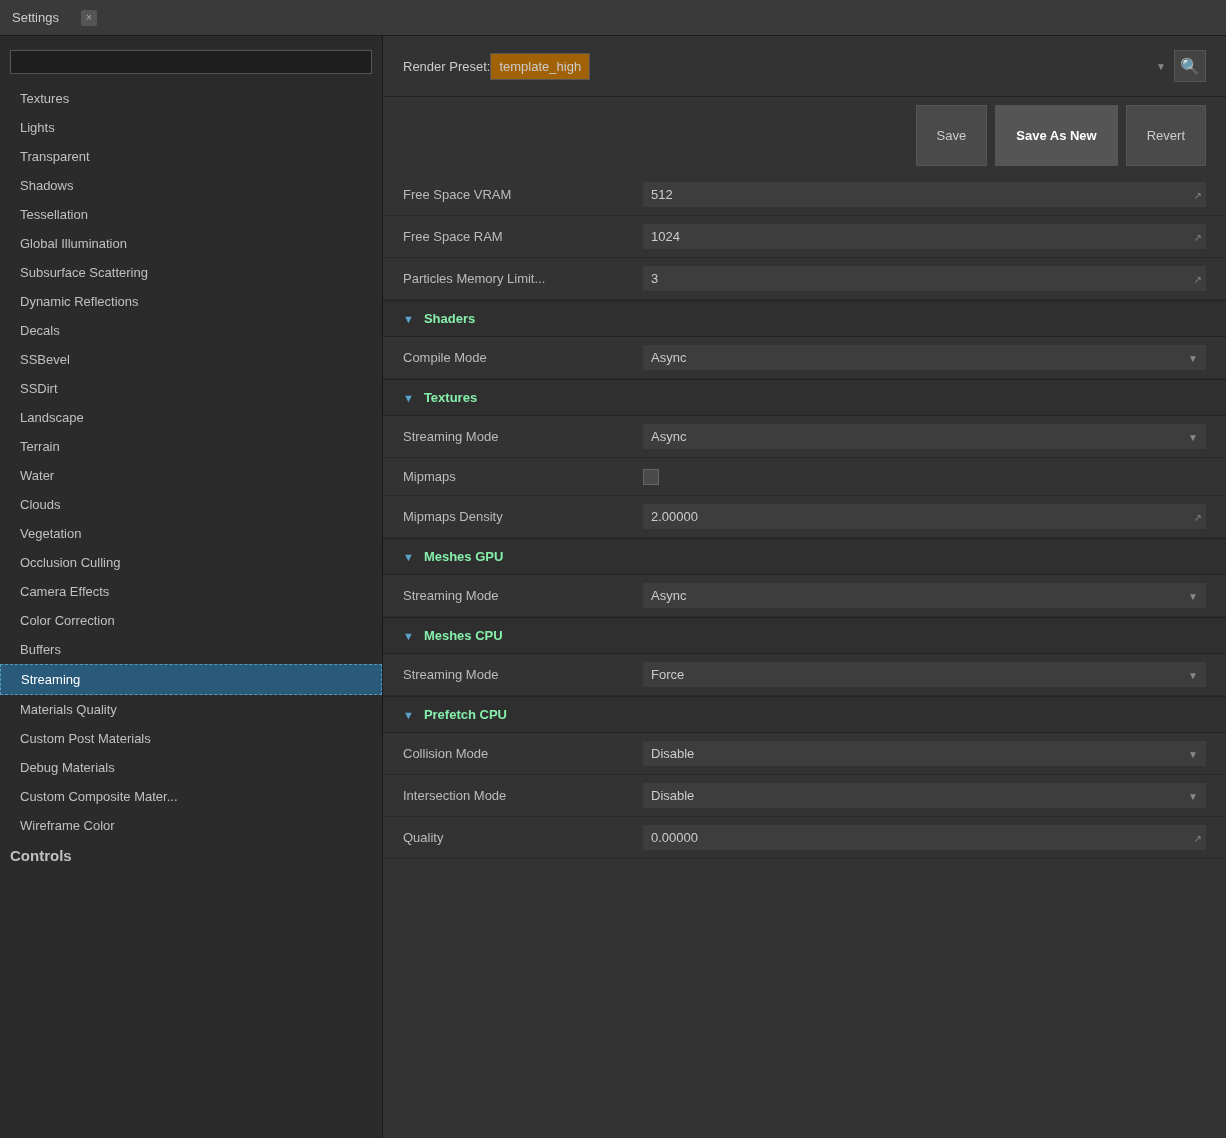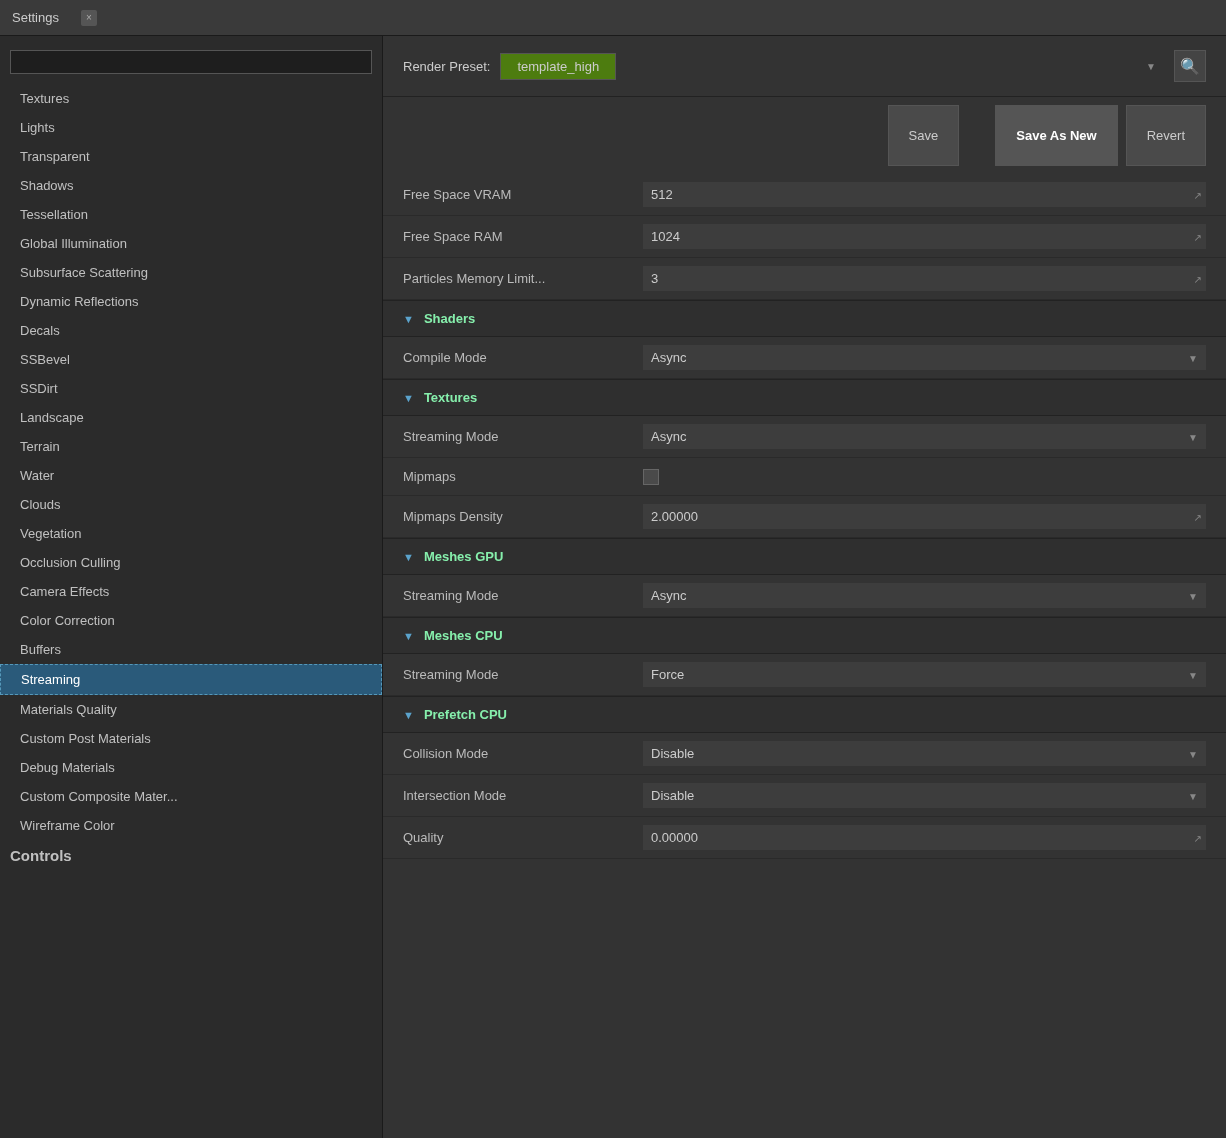--- a/index.html
+++ b/index.html
@@ -99,33 +99,32 @@
       background: #333333;
       overflow-y: auto;
       padding: 0;
     }
     .preset-bar {
       display: flex;
       align-items: center;
       padding: 14px 20px;
       background: #333333;
       border-bottom: 1px solid #222;
-      gap: 10px;
     }
     .preset-label {
       color: #cccccc;
       font-size: 13px;
       white-space: nowrap;
     }
     .preset-dropdown {
       flex: 1;
-      background: #4d7c0f;
+      background: #a16207;
       border: 1px solid #555;
       color: #ccc;
-      padding: 5px 16px;
+      padding: 5px 8px;
       font-size: 13px;
       appearance: none;
       outline: none;
       cursor: pointer;
     }
     .preset-dropdown-wrap {
       flex: 1;
       position: relative;
     }
     .preset-dropdown-wrap::after {
@@ -165,21 +164,20 @@
       cursor: pointer;
       border: 1px solid #555;
       color: #ccc;
       background: #4a4a4a;
       outline: none;
     }
     .btn.primary {
       background: #555;
       color: #fff;
       font-weight: bold;
-      margin-left: 28px;
     }
     .field-row {
       display: flex;
       align-items: center;
       padding: 8px 20px;
       border-bottom: 1px solid #2a2a2a;
       min-height: 38px;
     }
     .field-label {
       width: 240px;

